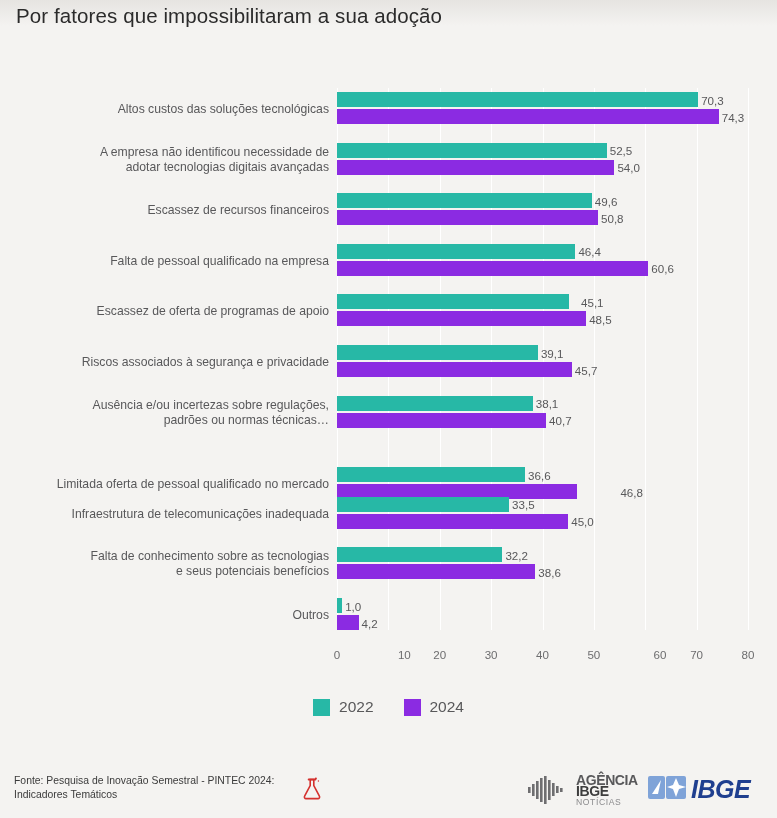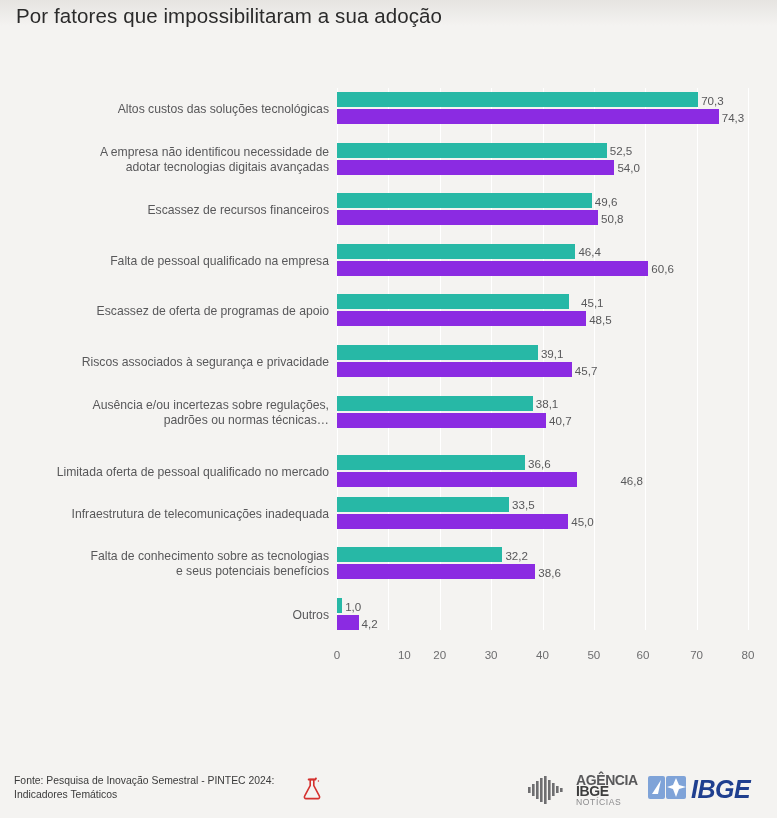--- a/index.html
+++ b/index.html
@@ -351,21 +351,21 @@
             <div class="bar-wrap s0">
               <div class="bar c2022" style="width: 195.739px; background: rgb(39, 184, 166);"></div>
               <div class="bar-value" style="left: 195.739px;">38,1</div>
             </div>
             <div class="bar-wrap s1">
               <div class="bar c2024" style="width: 209.096px; background: rgb(139, 43, 226);"></div>
               <div class="bar-value" style="left: 209.096px;">40,7</div>
             </div>
           </div>
         </div>
-        <div class="row" style="top: 365px;">
+        <div class="row" style="top: 377px;">
           <div class="cat-label">
             <span>Limitada oferta de pessoal qualificado no mercado</span>
           </div>
           <div class="bars">
             <div class="bar-wrap s0">
               <div class="bar c2022" style="width: 188.032px; background: rgb(39, 184, 166);"></div>
               <div class="bar-value" style="left: 188.032px;">36,6</div>
             </div>
             <div class="bar-wrap s1">
               <div class="bar c2024" style="width: 240.435px; background: rgb(139, 43, 226);"></div>
@@ -420,26 +420,36 @@
           </div>
         </div>
       </div>
     <div class="xaxis" id="xaxis">
         <div class="xtick" style="left: 0px;">0</div>
         <div class="xtick" style="left: 51.375px; margin-left: 16px;">10</div>
         <div class="xtick" style="left: 102.75px;">20</div>
         <div class="xtick" style="left: 154.125px;">30</div>
         <div class="xtick" style="left: 205.5px;">40</div>
         <div class="xtick" style="left: 256.875px;">50</div>
-        <div class="xtick" style="left: 292px; padding-left: 28px;">60</div>
+        <div class="xtick" style="left: 309px; padding-left: 28px;">60</div>
         <div class="xtick" style="left: 359.625px;">70</div>
         <div class="xtick" style="left: 411px;">80</div>
       </div>
   </div>
 
+  <div class="legend" id="legend">
+      <div class="legend-item">
+        <div class="legend-swatch" style="background: rgb(39, 184, 166);"></div>
+        <div class="legend-label">2022</div>
+      </div>
+      <div class="legend-item">
+        <div class="legend-swatch" style="background: rgb(139, 43, 226);"></div>
+        <div class="legend-label">2024</div>
+      </div>
+    </div>
 
   <div class="footer">
     <div class="source">
       <span>Fonte: Pesquisa de Inovação Semestral - PINTEC 2024:</span>
       <span>Indicadores Temáticos</span>
     </div>
 
     <div class="ee-logo">
       <span>
         <svg width="20" height="24" viewBox="0 0 20 24">

